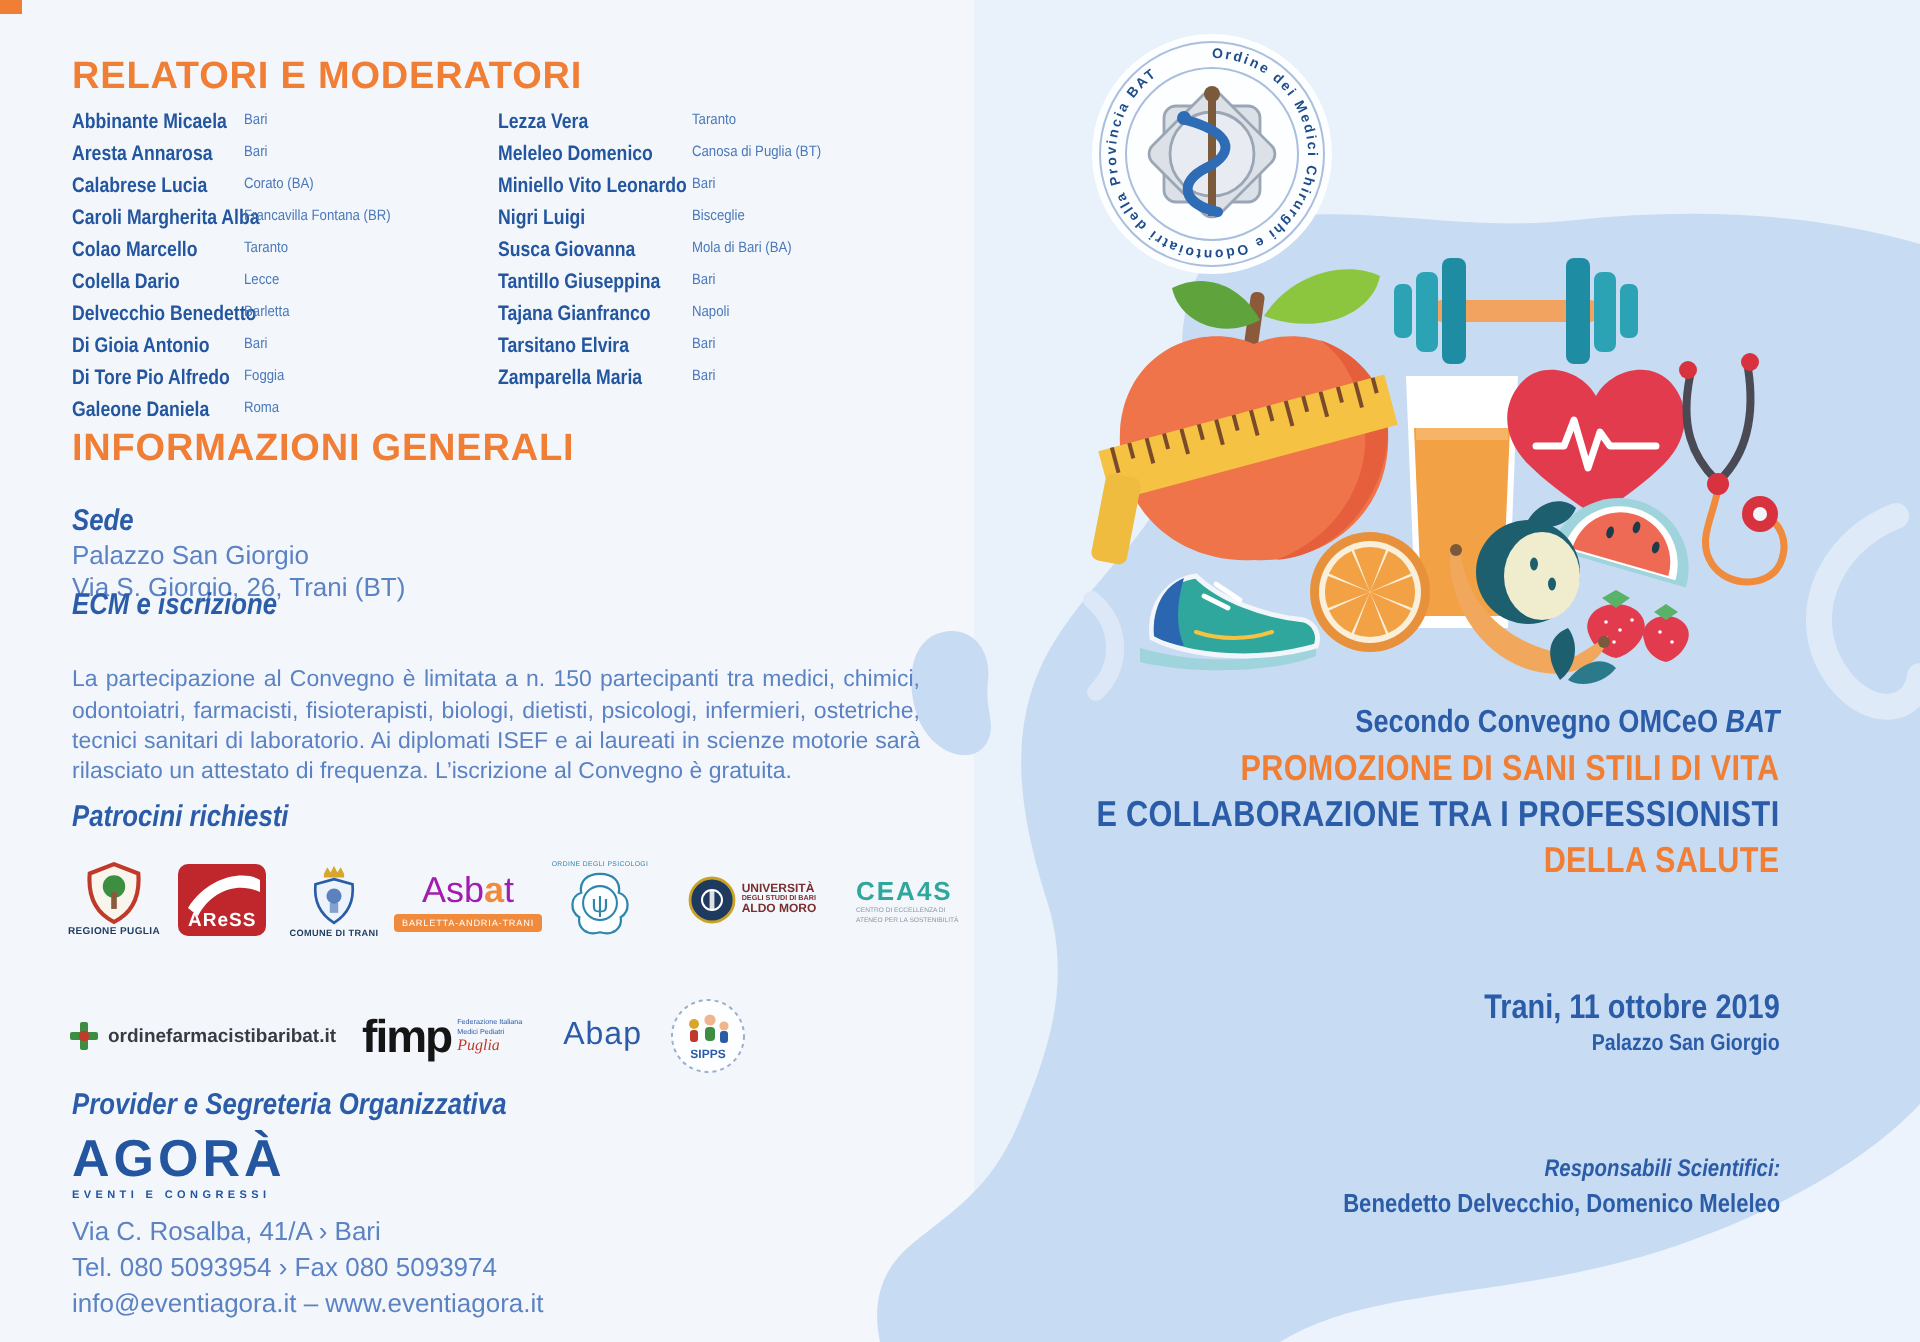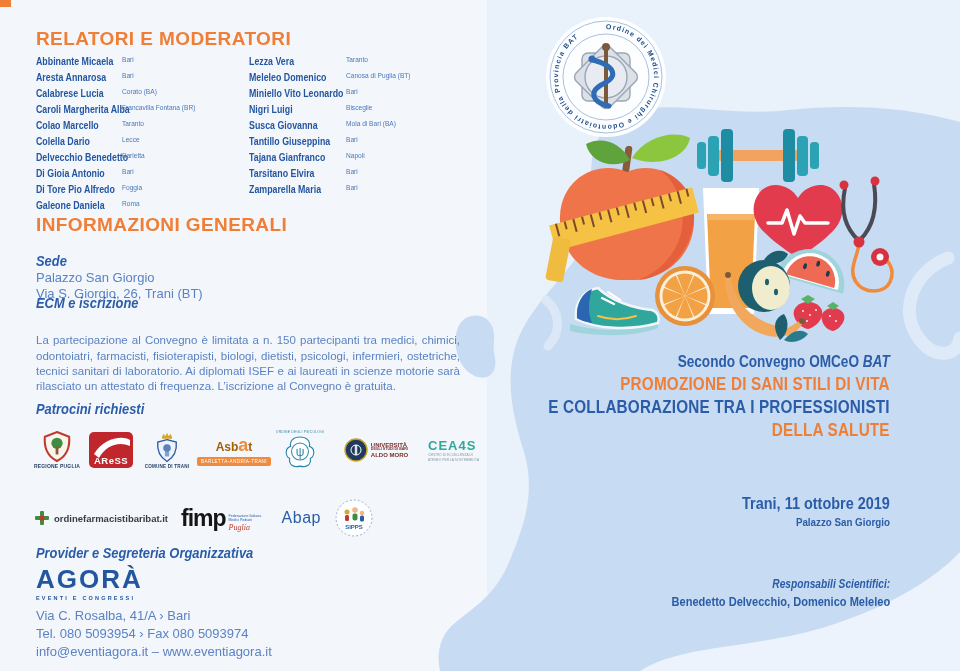--- a/index.html
+++ b/index.html
@@ -21,21 +21,21 @@
   .c1 .spk-city{left:86px;}
   .c2 .spk-city{left:97px;}
   .sede-lines{font-size:13px;line-height:15.5px;color:#5B82C3;}
   .ecm-text{width:424px;font-size:11.5px;line-height:15.3px;color:#5B82C3;text-align:justify;}
   
   .logo-row{position:absolute;display:flex;align-items:center;}
   .logo{display:flex;flex-direction:column;align-items:center;justify-content:center;}
   .cap{font-size:4.5px;color:#1F3A5F;letter-spacing:.2px;white-space:nowrap;text-align:center;}
   .aress-box{width:44px;height:36px;background:#C0272D;border-radius:5px;position:relative;}
   .aress-txt{position:absolute;left:5px;bottom:2px;color:#fff;font-weight:700;font-size:9.5px;letter-spacing:.5px;}
-  .asbat-dark{font-size:12px;font-weight:700;color:#a16207;}
+  .asbat-dark{font-size:18px;font-weight:400;color:#a21caf;}
   .asbat-orange{font-size:18px;font-weight:700;color:#F08A3C;}
   .asbat-bar{background:#F08A3C;color:#fff;font-size:4.6px;letter-spacing:.4px;padding:2px 4px;border-radius:2px;margin-top:1px;white-space:nowrap;}
   .uniba-txt{color:#7A2E2E;line-height:1.05;}
   .cea-big{font-size:13px;font-weight:800;color:#2FA79C;letter-spacing:1px;}
   .cea-sub{font-size:3.3px;color:#8A97A5;width:58px;white-space:normal;line-height:4.2px;text-align:left;}
   .farm-txt{font-size:9.5px;font-weight:700;color:#3A3A44;}
   .fimp-big{font-size:23px;font-weight:800;color:#151515;letter-spacing:-1px;}
   .fimp-sub{font-size:3.6px;color:#2B5CA8;width:40px;white-space:normal;line-height:4.4px;}
   .fimp-reg{font-size:8px;font-style:italic;color:#C0392B;font-family:"Liberation Serif",serif;}
   .ls-1{font-size:10px;font-weight:800;color:#2B5CA8;letter-spacing:1.5px;line-height:11px;}
@@ -180,21 +180,21 @@
 
 <div class="logo-row" style="left:34px;top:492px;gap:13px;height:52px">
   <div class="logo" style="flex-direction:row;gap:4px">
     <svg width="16" height="16" viewBox="0 0 16 16">
       <rect x="6" y="1" width="4" height="14" rx="1" fill="#3E8E41"></rect>
       <rect x="1" y="6" width="14" height="4" rx="1" fill="#3E8E41"></rect>
       <circle cx="8" cy="8" r="2.6" fill="#C0392B"></circle>
     </svg>
     <span class="farm-txt">ordinefarmacistibaribat.it</span>
   </div>
-  <div class="logo" style="flex-direction:row;gap:3px;align-items:flex-end">
+  <div class="logo" style="flex-direction:row;gap:3px;align-items:center">
     <span class="fimp-big">fimp</span>
     <div>
       <div class="fimp-sub">Federazione Italiana Medici Pediatri</div>
       <div class="fimp-reg">Puglia</div>
     </div>
   </div>
   <div class="logo">
     <span class="abap-txt">Abap</span>
   </div>
   <div class="logo">

